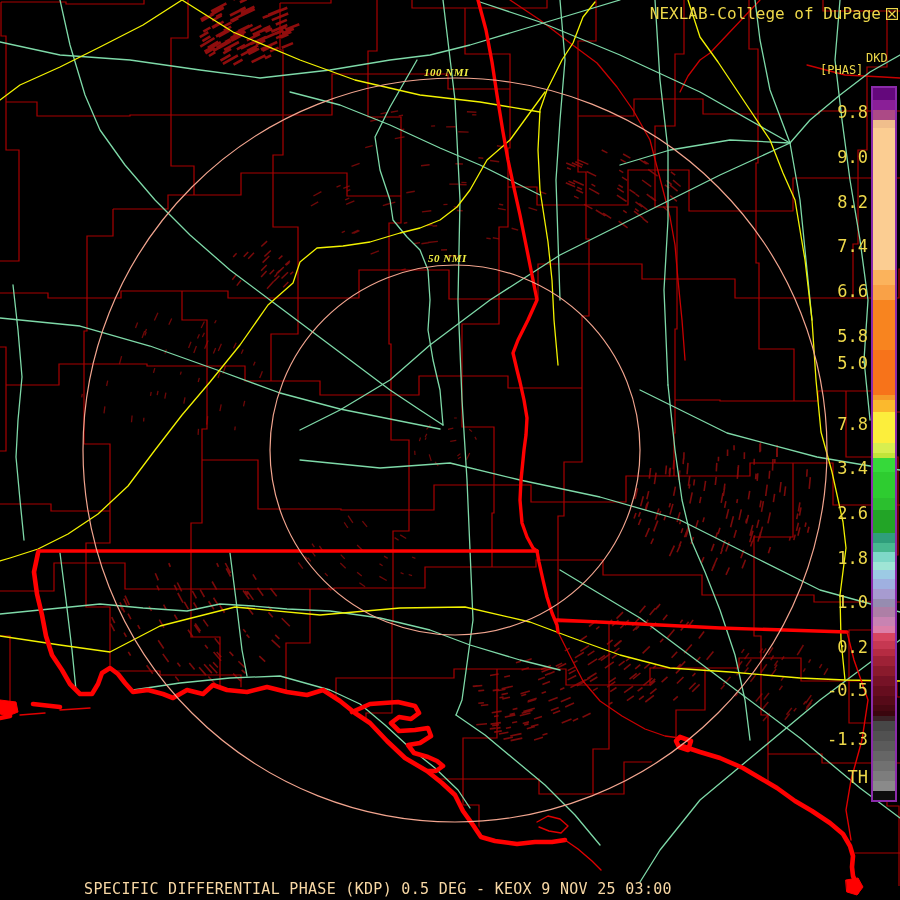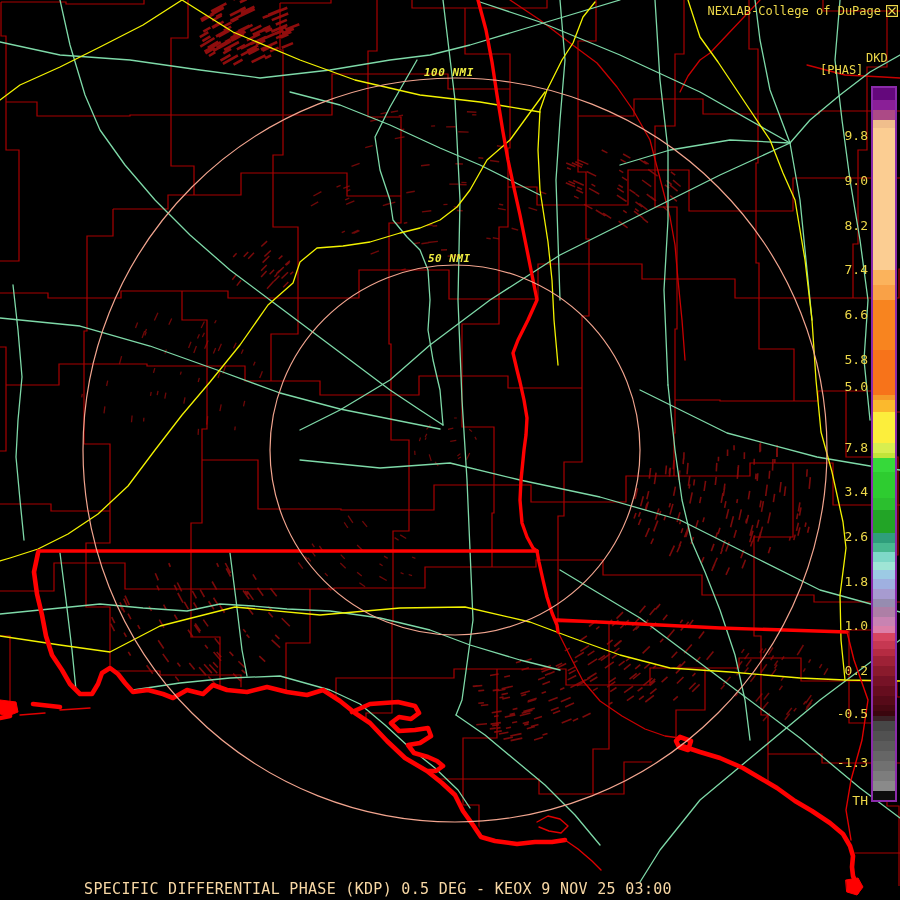--- a/index.html
+++ b/index.html
@@ -3,32 +3,32 @@
 <meta charset="utf-8">
 <style>
   html,body{margin:0;padding:0;}
   body{
     width:900px;height:900px;position:relative;overflow:hidden;
     background:#000;
     font-family:"DejaVu Sans Mono","Liberation Mono",monospace;
   }
   #map{position:absolute;left:0;top:0;}
   .ui{position:absolute;color:#EDD84A;white-space:pre;}
-  #title-row{top:4px;right:2px;display:flex;align-items:center;gap:5px;font-size:12px;}
+  #title-row{top:4px;right:2px;display:flex;align-items:center;gap:5px;font-size:16px;}
   #product-code{top:51px;left:866px;font-size:12px;}
   #units-label{top:63px;left:820px;font-size:12px;}
   #colorbar{
     position:absolute;left:871px;top:86px;width:26px;height:716px;
     border:2px solid #8A2BAA;box-sizing:border-box;background:#000;
     display:flex;flex-direction:column;
   }
   .seg{width:100%;}
   #ticks{position:absolute;top:0;left:0;width:900px;height:900px;pointer-events:none;}
-  .tick{position:absolute;right:32px;font-size:13px;line-height:14px;color:#EDD84A;white-space:pre;margin-top:24px;}
-  .nmi{position:absolute;color:#F0EE42;font-size:11px;font-style:italic;font-weight:bold;letter-spacing:.5px;}
+  .tick{position:absolute;right:32px;font-size:17px;line-height:14px;color:#EDD84A;white-space:pre;}
+  .nmi{position:absolute;color:#F0EE42;font-size:11px;font-style:italic;font-weight:bold;letter-spacing:.5px;font-family:Liberation Serif, serif;}
   #outer-ring-label{left:424px;top:66px;}
   #inner-ring-label{left:428px;top:252px;}
   #caption{bottom:2px;left:0;width:756px;text-align:center;color:#F7D7A4;font-size:15px;letter-spacing:.3px;}
 </style>
 </head>
 <body>
 
 <svg id="map" width="900" height="900" viewBox="0 0 900 900">
   <defs>
     <clipPath id="landclip">

